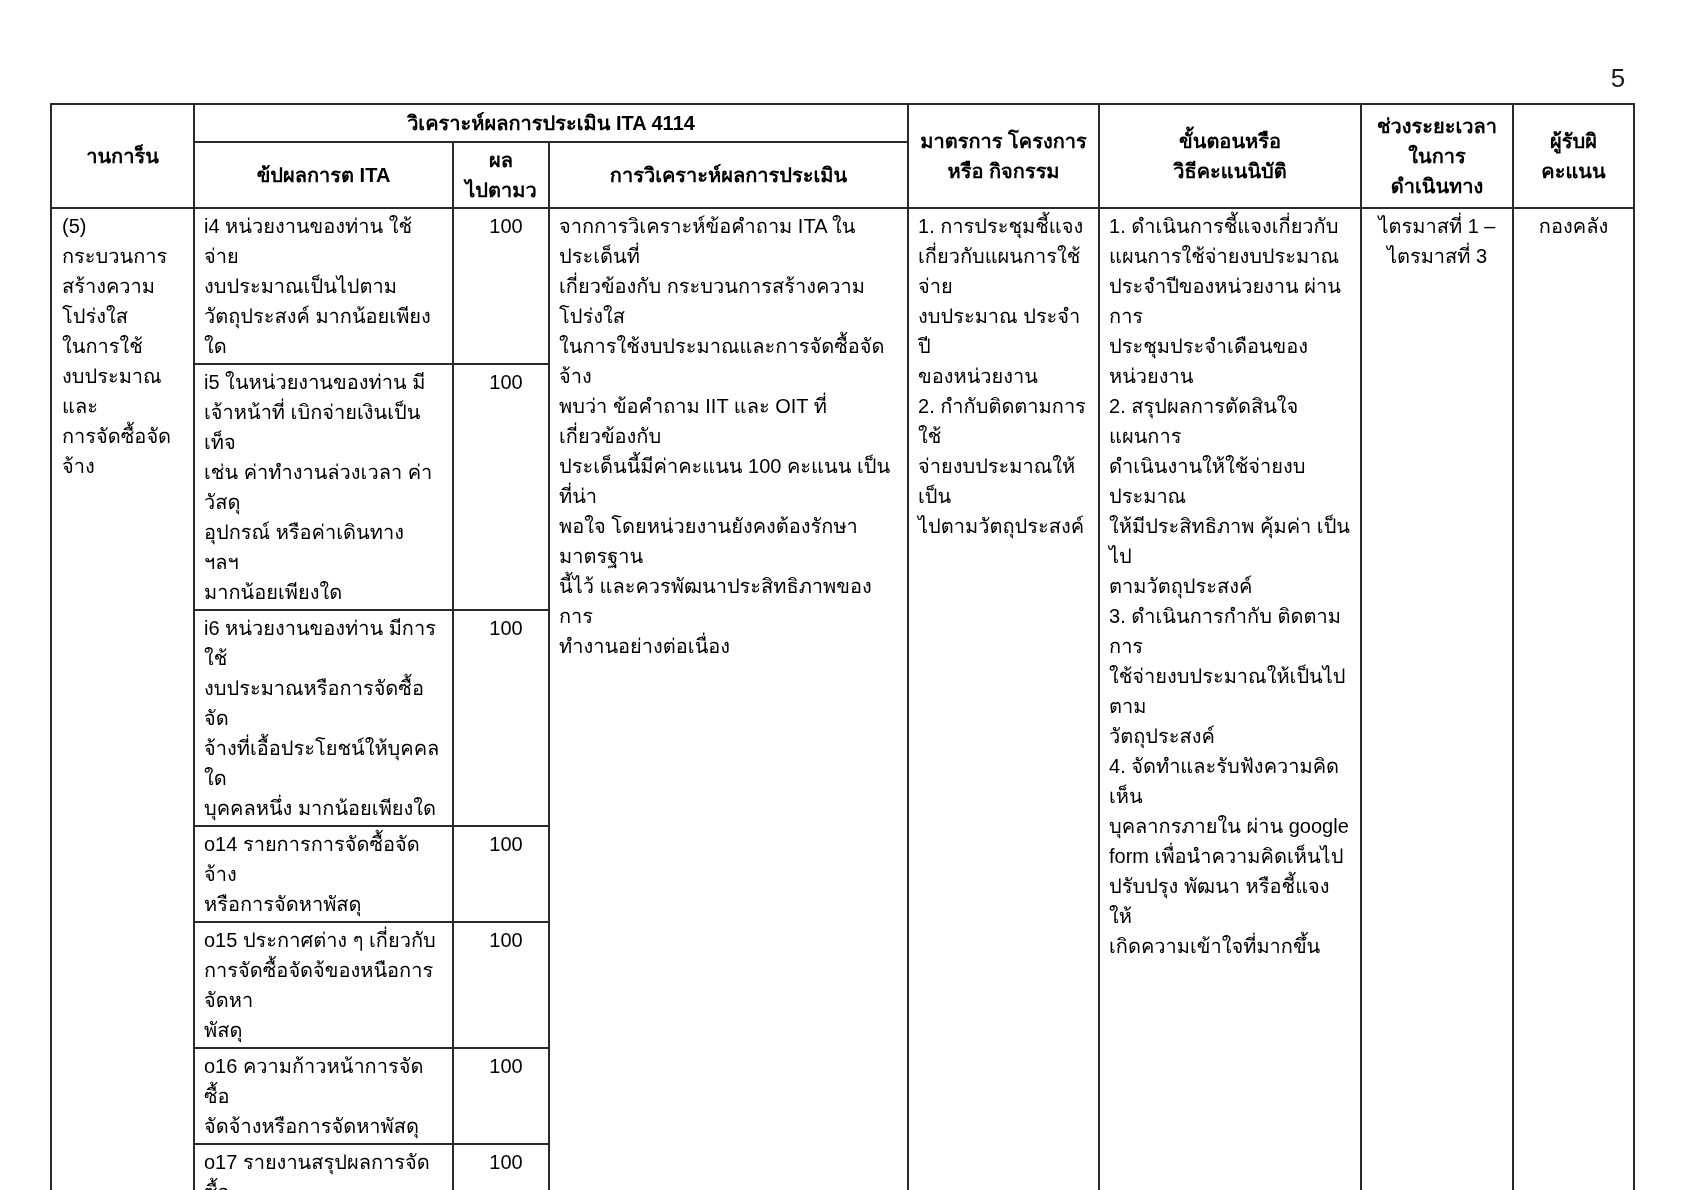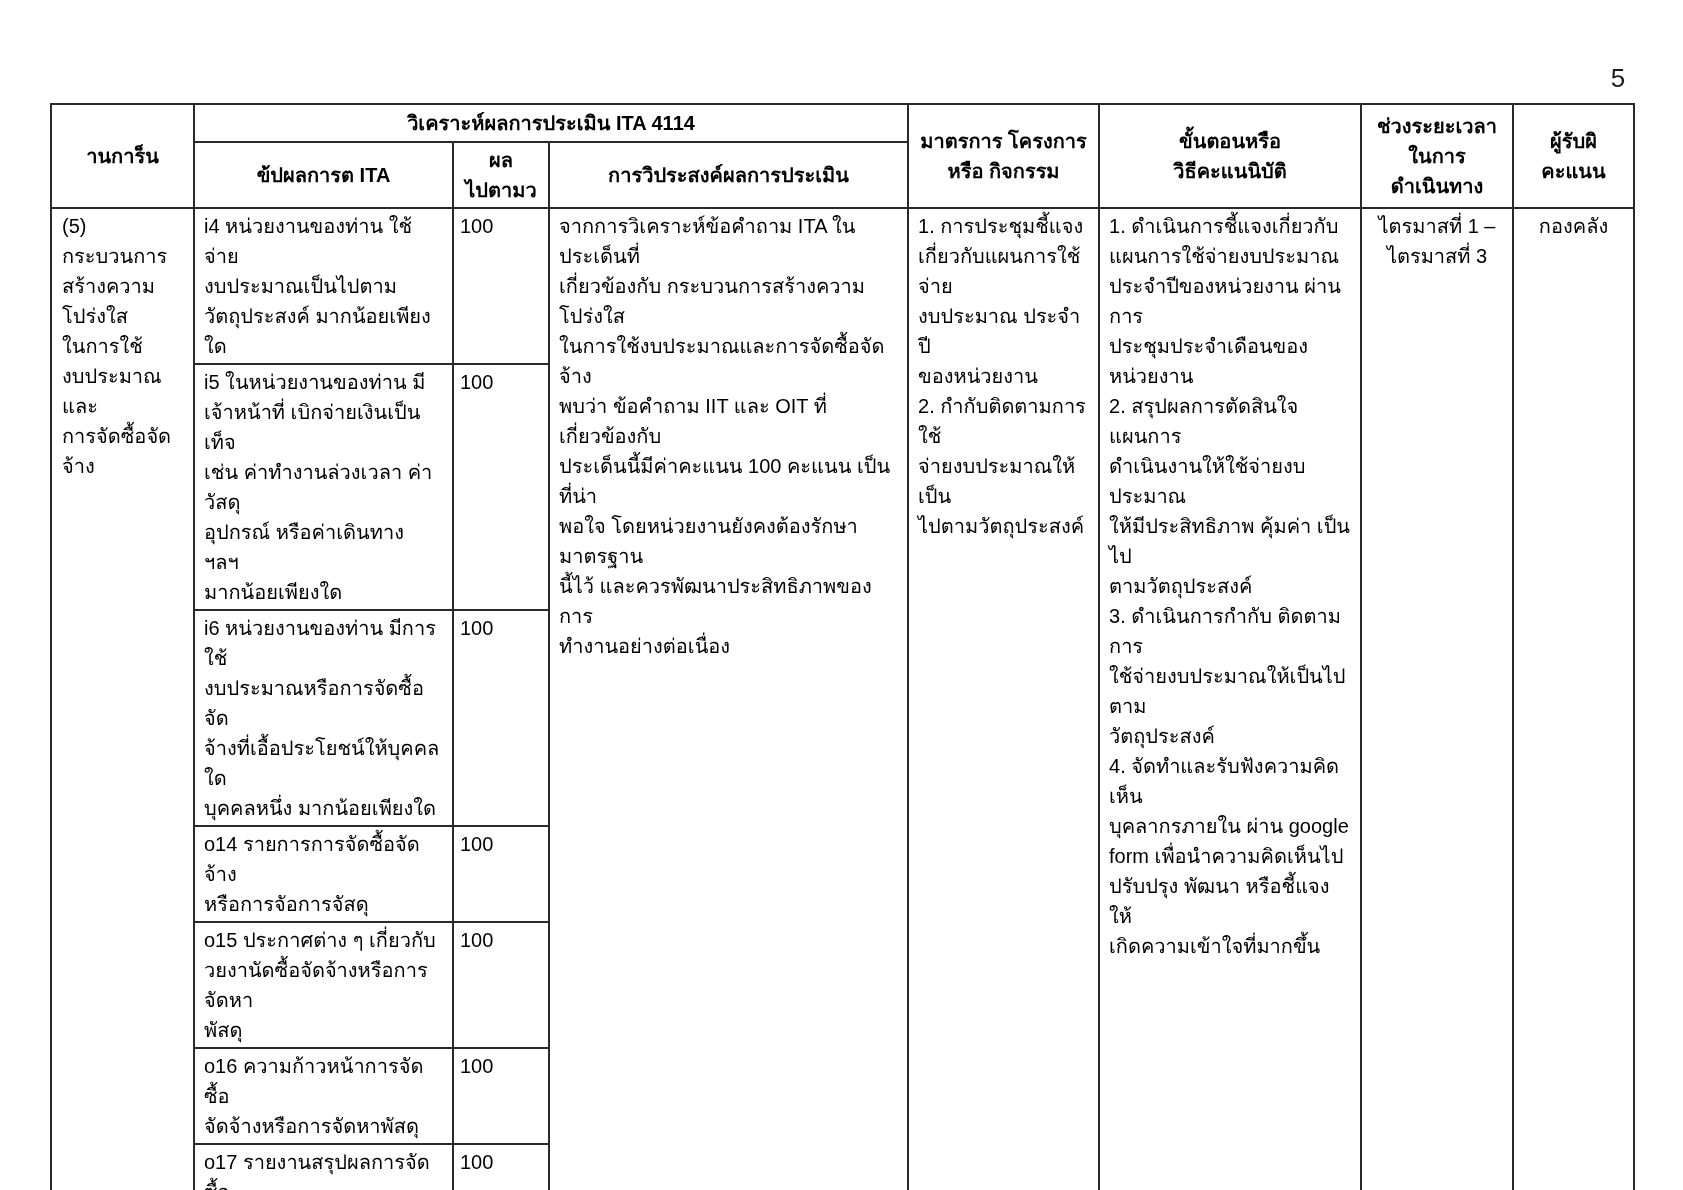--- a/index.html
+++ b/index.html
@@ -60,21 +60,22 @@
   tr.br4 { height: 99px; }
   tr.br5 { height: 65px; }
   tr.br6 { height: auto; }
   .main-table td {
     vertical-align: top;
     padding: 2px 8px 2px 9px;
     text-align: left;
   }
   td.issue-cell { padding-left: 10px; }
   td.score-cell {
-    padding-left: 6px;
+    text-align: center;
+    padding-left: 12px;
     padding-right: 2px;
   }
   td.period-cell, td.responsible-cell {
     text-align: center;
     padding-left: 4px;
     padding-right: 4px;
   }
   td.steps-cell, td.measures-cell, td.analysis-cell { padding-right: 6px; }
 </style>
 </head>
@@ -105,21 +106,21 @@
 วิธีคะแนนิบัติ</th>
         <th rowspan="2">ช่วงระยะเวลา
 ในการ
 ดำเนินทาง</th>
         <th rowspan="2">ผู้รับผิคะแนน</th>
       </tr>
       <tr class="hrow2">
         <th>ข้ปผลการต ITA</th>
         <th>ผล
 ไปตามว</th>
-        <th>การวิประสงค์ผลการประเมิน</th>
+        <th>การวิเคราะห์ผลการประเมิน</th>
       </tr>
     </thead>
     <tbody>
       <tr class="br0">
         <td rowspan="7" class="issue-cell">(5) กระบวนการ
 สร้างความโปร่งใส
 ในการใช้
 งบประมาณและ
 การจัดซื้อจัดจ้าง</td>
         <td class="question-cell">i4 หน่วยงานของท่าน ใช้จ่าย
@@ -172,26 +173,26 @@
       </tr>
       <tr class="br2">
         <td class="question-cell">i6 หน่วยงานของท่าน มีการใช้
 งบประมาณหรือการจัดซื้อจัด
 จ้างที่เอื้อประโยชน์ให้บุคคลใด
 บุคคลหนึ่ง มากน้อยเพียงใด</td>
         <td class="score-cell">100</td>
       </tr>
       <tr class="br3">
         <td class="question-cell">o14 รายการการจัดซื้อจัดจ้าง
-หรือการจัอการจัสดุ</td>
+หรือการจัดหาพัสดุ</td>
         <td class="score-cell">100</td>
       </tr>
       <tr class="br4">
         <td class="question-cell">o15 ประกาศต่าง ๆ เกี่ยวกับ
-วยงานัดซื้อจัดจ้างหรือการจัดหา
+การจัดซื้อจัดจ้ของหนือการจัดหา
 พัสดุ</td>
         <td class="score-cell">100</td>
       </tr>
       <tr class="br5">
         <td class="question-cell">o16 ความก้าวหน้าการจัดซื้อ
 จัดจ้างหรือการจัดหาพัสดุ</td>
         <td class="score-cell">100</td>
       </tr>
       <tr class="br6">
         <td class="question-cell">o17 รายงานสรุปผลการจัดซื้อ

